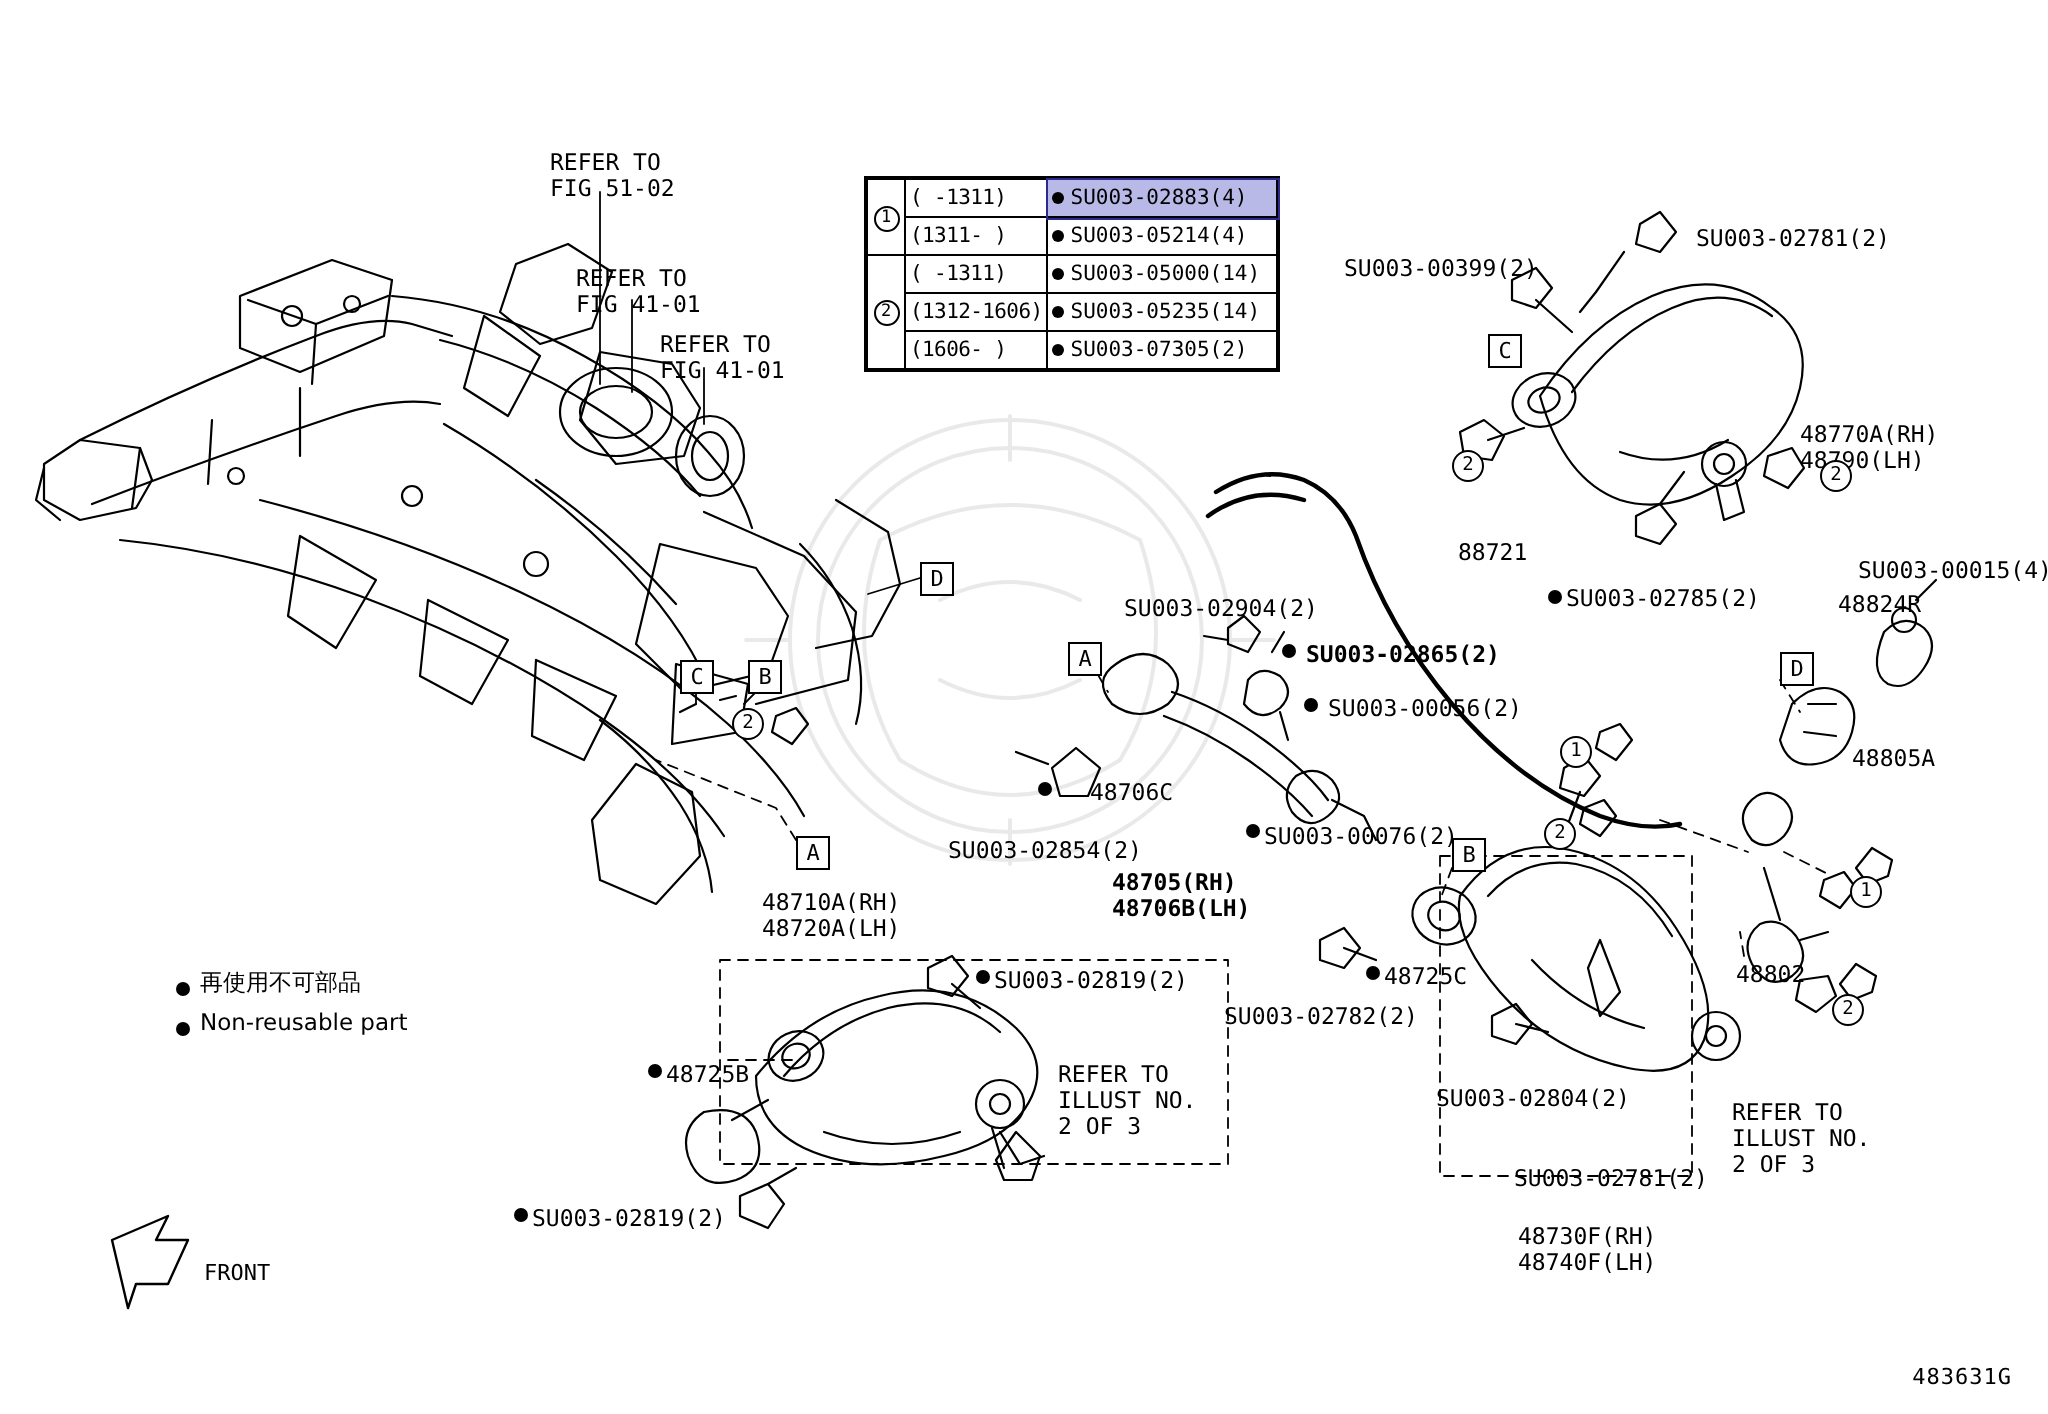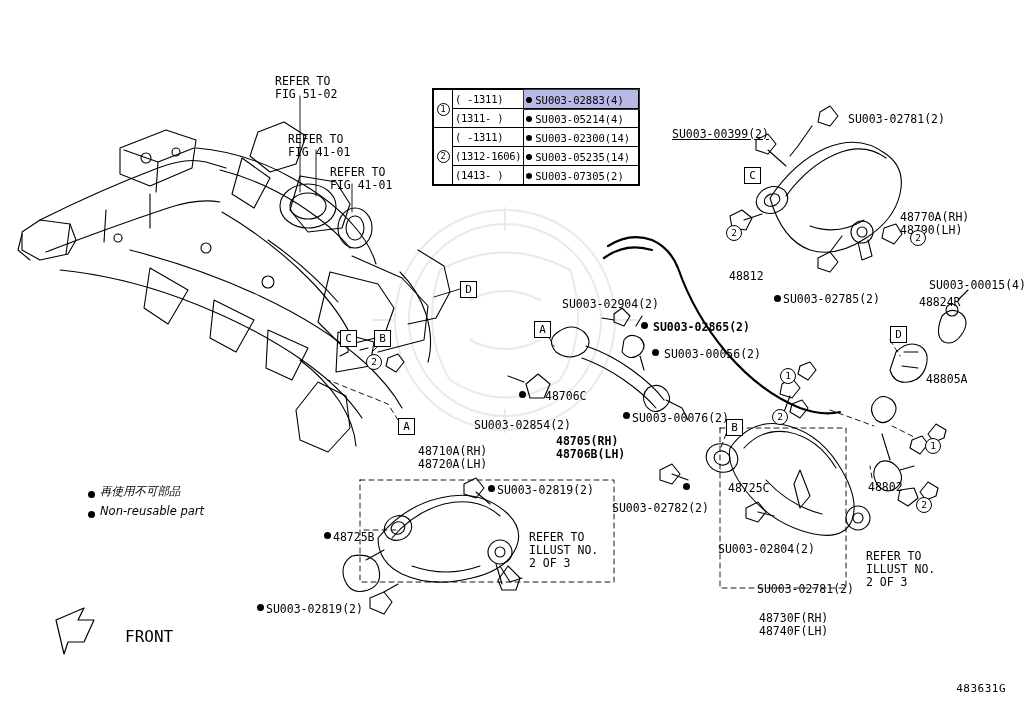--- a/index.html
+++ b/index.html
@@ -20,21 +20,20 @@
     font-family: "DejaVu Sans Mono", monospace;
     font-size: 11.5px;
     color: #000000;
     white-space: pre;
     line-height: 13px;
     letter-spacing: 0px;
   }
   .lbl.jp {
     font-family: "DejaVu Sans", sans-serif;
     font-size: 11.5px;
-    font-style: italic;
   }
   .dot {
     position: absolute;
     width: 7px;
     height: 7px;
     border-radius: 50%;
     background: #000;
   }
   
   #parts-table {
@@ -330,64 +329,64 @@
         <td class="range">(    -1311)</td>
         <td class="pn hl"><span class="dotin"></span><span class="txt">SU003-02883(4)</span></td>
       </tr>
       <tr>
         <td class="range">(1311-    )</td>
         <td class="pn"><span class="dotin"></span><span class="txt">SU003-05214(4)</span></td>
       </tr>
       <tr>
         <td class="idx" rowspan="3"><span class="circ-num">2</span></td>
         <td class="range">(    -1311)</td>
-        <td class="pn"><span class="dotin"></span><span class="txt">SU003-02300(14)</span></td>
+        <td class="pn"><span class="dotin"></span><span class="txt">SU003-05000(14)</span></td>
       </tr>
       <tr>
         <td class="range">(1312-1606)</td>
         <td class="pn"><span class="dotin"></span><span class="txt">SU003-05235(14)</span></td>
       </tr>
       <tr>
-        <td class="range">(1413-    )</td>
+        <td class="range">(1606-    )</td>
         <td class="pn"><span class="dotin"></span><span class="txt">SU003-07305(2)</span></td>
       </tr>
     </tbody>
       </table>
   </div>
 
   <div class="lbl" style="left:275px; top:75px;">REFER TO
 FIG 51-02</div>
   <div class="lbl" style="left:288px; top:133px;">REFER TO
 FIG 41-01</div>
   <div class="lbl" style="left:330px; top:166px;">REFER TO
 FIG 41-01</div>
 
-  <div class="lbl" style="left:672px; top:128px;text-decoration:underline;">SU003-00399(2)</div>
+  <div class="lbl" style="left:672px; top:128px;">SU003-00399(2)</div>
   <div class="lbl" style="left:848px; top:113px;">SU003-02781(2)</div>
   <div class="lbl" style="left:900px; top:179px;margin-top:32px;">48770A(RH)
 48790(LH)</div>
-  <div class="lbl" style="left:729px; top:270px;">48812</div>
+  <div class="lbl" style="left:729px; top:270px;">88721</div>
   <div class="lbl" style="left:783px; top:293px;">SU003-02785(2)</div>
   <div class="lbl" style="left:929px; top:279px;">SU003-00015(4)</div>
   <div class="lbl" style="left:919px; top:296px;">48824R</div>
   <div class="lbl" style="left:926px; top:373px;">48805A</div>
   <div class="lbl" style="left:868px; top:481px;">48802</div>
 
   <div class="lbl" style="left:562px; top:298px;">SU003-02904(2)</div>
   <div class="lbl" style="left:653px; top:321px;font-weight:bold;">SU003-02865(2)</div>
   <div class="lbl" style="left:664px; top:348px;">SU003-00056(2)</div>
   <div class="lbl" style="left:632px; top:412px;">SU003-00076(2)</div>
   <div class="lbl" style="left:529px; top:390px;padding-left:16px;">48706C</div>
   <div class="lbl" style="left:474px; top:419px;">SU003-02854(2)</div>
   <div class="lbl" style="left:556px; top:435px;font-weight:bold;">48705(RH)
 48706B(LH)</div>
-  <div class="lbl" style="left:381px; top:445px;margin-left:37px;">48710A(RH)
+  <div class="lbl" style="left:381px; top:445px;">48710A(RH)
 48720A(LH)</div>
   <div class="lbl" style="left:497px; top:484px;">SU003-02819(2)</div>
-  <div class="lbl" style="left:692px; top:482px;margin-left:36px;">48725C</div>
+  <div class="lbl" style="left:692px; top:482px;">48725C</div>
   <div class="lbl" style="left:612px; top:502px;">SU003-02782(2)</div>
   <div class="lbl" style="left:333px; top:531px;">48725B</div>
   <div class="lbl" style="left:529px; top:531px;">REFER TO
 ILLUST NO.
 2 OF 3</div>
   <div class="lbl" style="left:866px; top:550px;">REFER TO
 ILLUST NO.
 2 OF 3</div>
   <div class="lbl" style="left:718px; top:543px;">SU003-02804(2)</div>
   <div class="lbl" style="left:757px; top:583px;">SU003-02781(2)</div>
@@ -420,17 +419,17 @@
   <div class="dot" style="left:488px; top:485px;"></div>
   <div class="dot" style="left:683px; top:483px;"></div>
   <div class="dot" style="left:324px; top:532px;"></div>
   <div class="dot" style="left:257px; top:604px;"></div>
 
   <div class="dot" style="left:88px; top:491px;"></div>
   <div class="lbl jp" style="left:100px; top:485px;">再使用不可部品</div>
   <div class="dot" style="left:88px; top:511px;"></div>
   <div class="lbl jp" style="left:100px; top:505px;">Non-reusable part</div>
 
-  <div class="lbl" style="left:102px; top:630px; font-size:16px;margin-left:23px;">FRONT</div>
+  <div class="lbl" style="left:102px; top:630px; font-size:11px;">FRONT</div>
 
   <div id="code">483631G</div>
 
 </div>
 
 </body></html>

